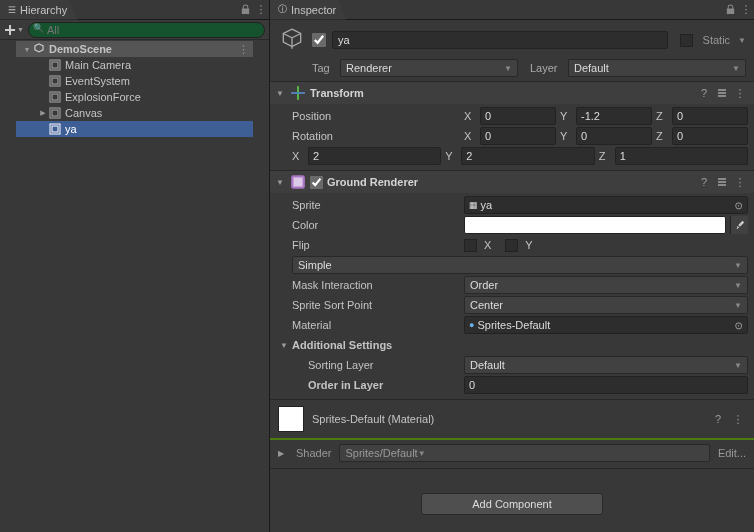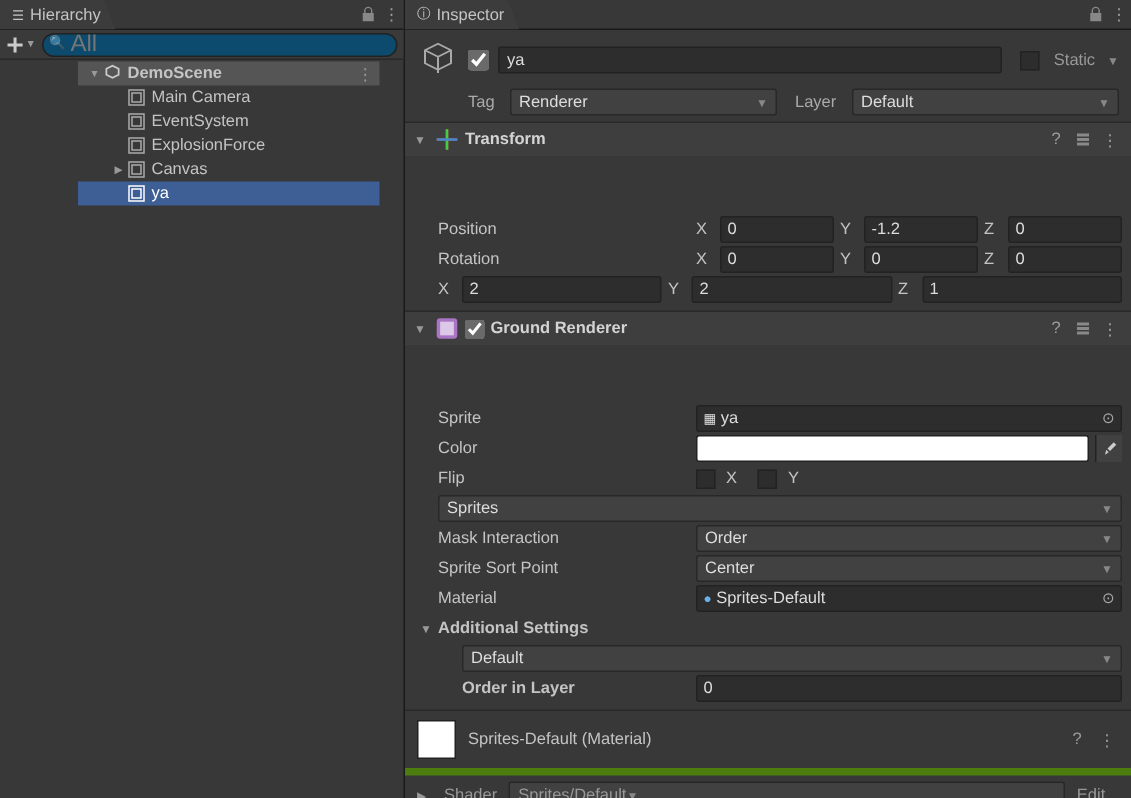--- a/index.html
+++ b/index.html
@@ -9,25 +9,25 @@
 .inspector-panel { flex: 1; background: #383838; }
 
 .panel-header { height: 20px; background: #383838; display: flex; align-items: center; border-bottom: 1px solid #1a1a1a; }
 .tab { background: #3c3c3c; height: 20px; padding: 2px 10px 2px 8px; display: flex; align-items: center; gap: 4px; border-top-right-radius: 6px; clip-path: polygon(0 0, calc(100% - 8px) 0, 100% 100%, 0 100%); }
 .tab.active { background: #3c3c3c; }
 .panel-header-spacer { flex: 1; }
 .header-btn { width: 16px; height: 16px; display: flex; align-items: center; justify-content: center; opacity: 0.7; cursor: pointer; }
 
 .search-row { height: 20px; background: #3a3a3a; display: flex; align-items: center; padding: 2px 4px; gap: 4px; border-bottom: 1px solid #282828; }
 .add-btn { width: 20px; height: 16px; display: flex; align-items: center; justify-content: center; cursor: pointer; }
-.search-input { flex: 1; background: #0c4a6e; border: 1px solid #222; border-radius: 8px; color: #999; padding: 1px 6px 1px 18px; height: 16px; font-size: 16px; position: relative; }
+.search-input { flex: 1; background: #14532d; border: 1px solid #222; border-radius: 8px; color: #999; padding: 1px 6px 1px 18px; height: 16px; font-size: 11px; position: relative; }
 .search-wrapper { position: relative; flex: 1; display: flex; }
 .search-wrapper::before { content: "🔍"; position: absolute; left: 5px; top: 1px; font-size: 9px; opacity: 0.6; z-index: 1; }
 
-.tree { padding: 1px 16px; margin-left: 36px; }
+.tree { padding: 1px 16px; }
 .tree-row { display: flex; align-items: center; padding: 1px 4px 1px 6px; height: 16px; cursor: pointer; }
 .tree-row.selected { background: #3e5f96; color: #fff; }
 .tree-indent { display: inline-block; }
 .foldout { width: 10px; height: 10px; display: inline-flex; align-items: center; justify-content: center; }
 .foldout.open::before { content: "▼"; font-size: 7px; color: #999; }
 .foldout.closed::before { content: "▶"; font-size: 7px; color: #999; }
 .obj-icon { width: 14px; height: 14px; margin-right: 3px; display: inline-flex; align-items: center; justify-content: center; }
 .obj-icon svg { width: 12px; height: 12px; }
 .unity-icon svg { width: 14px; height: 14px; }
 .scene-name { font-weight: 600; }
@@ -51,38 +51,38 @@
 .layer-dd { flex: 1; }
 
 .component { border-bottom: 1px solid #282828; }
 .comp-header { display: flex; align-items: center; height: 22px; padding: 2px 6px; background: #3e3e3e; cursor: pointer; gap: 4px; }
 .comp-foldout { width: 10px; font-size: 8px; color: #999; }
 .comp-icon { width: 16px; height: 16px; display: flex; align-items: center; justify-content: center; }
 .comp-check { width: 13px; height: 13px; }
 .comp-title { font-weight: 600; color: #d4d4d4; }
 .comp-header-right { margin-left: auto; display: flex; gap: 2px; }
 .comp-hdr-btn { width: 16px; height: 16px; display: flex; align-items: center; justify-content: center; cursor: pointer; opacity: 0.7; }
-.comp-body { padding: 2px 0 4px 0; margin-top: 37px; }
+.comp-body { padding: 2px 0 4px 0; }
 .prop-row { display: flex; align-items: center; height: 20px; padding: 0 6px 0 22px; }
 .prop-label { flex: 0 0 172px; color: #c4c4c4; }
 .prop-fields { flex: 1; display: flex; align-items: center; gap: 4px; }
 .xyz-label { color: #c4c4c4; width: 12px; }
 .num-input { flex: 1; background: #2d2d2d; border: 1px solid #222; border-radius: 2px; color: #ddd; padding: 1px 4px; height: 18px; width: 30px; }
 .object-field { flex: 1; background: #2d2d2d; border: 1px solid #222; border-radius: 2px; color: #ddd; padding: 1px 4px; height: 18px; display: flex; align-items: center; gap: 3px; }
 .obj-picker { margin-left: auto; font-size: 10px; opacity: 0.7; cursor: pointer; }
 .color-field { flex: 1; background: #fff; border: 1px solid #222; border-radius: 2px; height: 18px; display: flex; }
 .color-swatch { flex: 1; }
 .eyedrop { width: 18px; height: 18px; background: #414141; border-left: 1px solid #222; display: flex; align-items: center; justify-content: center; cursor: pointer; }
 .flip-check { width: 13px; height: 13px; background: #2d2d2d; border: 1px solid #222; margin-right: 3px; }
 .flip-lbl { margin-right: 10px; }
 .sub-foldout { width: 12px; font-size: 8px; color: #999; margin-left: -12px; }
 .sub-header { font-weight: 600; }
 .sub-indent { padding-left: 38px; }
 
-.mat-section { padding: 6px 8px; display: flex; align-items: center; gap: 8px; border-bottom: 5px solid #4d7c0f; text-align: right; }
+.mat-section { padding: 6px 8px; display: flex; align-items: center; gap: 8px; border-bottom: 2px solid #4d7c0f; text-align: right; }
 .mat-preview { width: 26px; height: 26px; background: #fff; border: 1px solid #222; }
 .mat-name { color: #c4c4c4; }
 .mat-right { margin-left: auto; display: flex; gap: 4px; }
 .shader-row { display: flex; align-items: center; padding: 4px 8px 6px 8px; gap: 8px; border-bottom: 1px solid #282828; }
 .shader-fold { width: 10px; font-size: 8px; color: #999; }
 .shader-label { color: #999; }
 .shader-dd { flex: 1; background: #414141; border: 1px solid #282828; border-radius: 2px; color: #999; padding: 1px 5px; height: 18px; display: flex; align-items: center; justify-content: flex-start; cursor: not-allowed; }
 .edit-btn { color: #999; cursor: pointer; }
 
 .add-comp-wrap { padding: 24px 0; display: flex; justify-content: center; }
@@ -337,21 +337,21 @@
         <div class="prop-fields">
           <div class="flip-check"></div>
           <span class="flip-lbl">X</span>
           <div class="flip-check"></div>
           <span class="flip-lbl">Y</span>
         </div>
       </div>
       <div class="prop-row">
         <div class="prop-fields">
           <div class="dropdown" style="flex:1;">
-            <span>Sprites</span>
+            <span>Simple</span>
             <span class="dropdown-arrow">▼</span>
           </div>
         </div>
       </div>
       <div class="prop-row">
         <span class="prop-label">Mask Interaction</span>
         <div class="prop-fields">
           <div class="dropdown" style="flex:1;">
             <span>Order</span>
             <span class="dropdown-arrow">▼</span>
@@ -375,20 +375,21 @@
             <span>Sprites-Default</span>
             <span class="obj-picker">⊙</span>
           </div>
         </div>
       </div>
       <div class="prop-row">
         <span class="sub-foldout">▼</span>
         <span class="prop-label sub-header">Additional Settings</span>
       </div>
       <div class="prop-row sub-indent">
+        <span class="prop-label" style="flex:0 0 156px;">Sorting Layer</span>
         <div class="prop-fields">
           <div class="dropdown" style="flex:1;">
             <span>Default</span>
             <span class="dropdown-arrow">▼</span>
           </div>
         </div>
       </div>
       <div class="prop-row sub-indent">
         <span class="prop-label" style="flex:0 0 156px;font-weight:bold;">Order in Layer</span>
         <div class="prop-fields">

